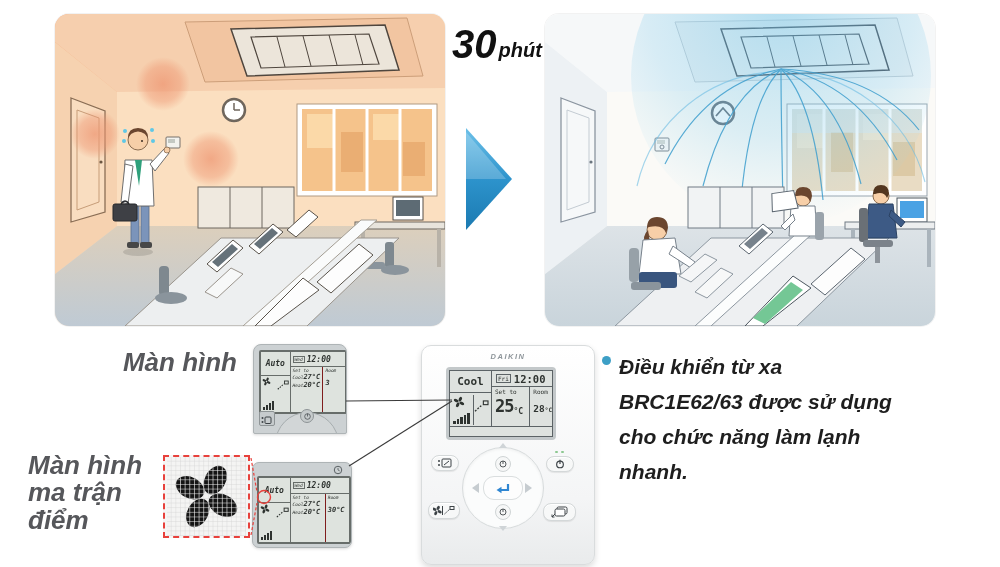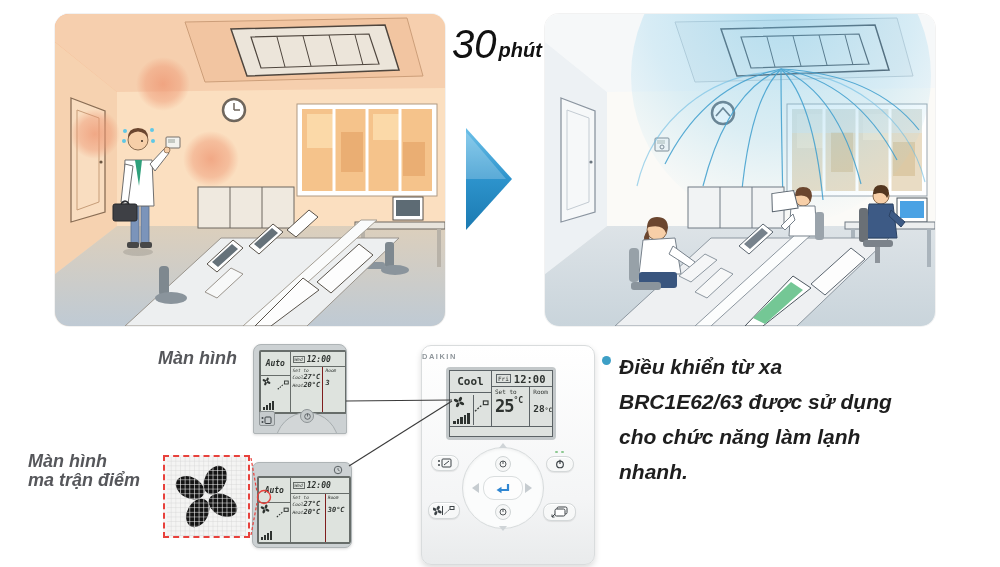--- a/index.html
+++ b/index.html
@@ -10,27 +10,27 @@
   .scene{position:absolute;top:14px;width:390px;height:312px;border-radius:14px;overflow:hidden;
          box-shadow:0 0 0 1px rgba(0,0,0,.05);}
   .scene-hot{left:55px;}
   .scene-cool{left:545px;}
   .scene svg{display:block;width:100%;height:100%;}
 
   
   .transition{position:absolute;left:450px;top:24px;width:100px;text-align:left;color:#111;}
   .t-word{font-size:37px;font-weight:bold;font-style:italic;letter-spacing:1px;line-height:1.1;padding-left:6px;}
   .t-num-row{display:flex;align-items:flex-end;padding-left:2px;margin-top:2px;}
-  .t-num{font-size:40px;font-weight:normal;font-style:italic;line-height:.9;}
+  .t-num{font-size:40px;font-weight:bold;font-style:italic;line-height:.9;}
   .t-unit{font-size:20px;font-weight:bold;font-style:italic;margin-left:2px;line-height:1;padding-bottom:2px;}
   .t-arrow{position:absolute;left:466px;top:128px;width:46px;height:102px;}
 
   
   .callout{position:absolute;color:#56575b;font-weight:bold;font-style:italic;
-           font-size:18px;line-height:1.05;}
+           font-size:26px;line-height:1.05;}
   .callout-backlit{left:90px;top:349px;width:147px;text-align:right;}
   .callout-dotmatrix{left:28px;top:452px;width:150px;text-align:left;}
 
   
   .note{position:absolute;left:602px;top:350px;width:292px;}
   .note .dot{position:absolute;left:0;top:6px;width:9px;height:9px;border-radius:50%;background:#3d9fc6;}
   .note .txt{display:block;padding-left:17px;font-size:21px;font-weight:bold;font-style:italic;
              color:#1e1e1e;line-height:1.66;}
 
   
@@ -73,22 +73,22 @@
 
   
   .dotbox{position:absolute;left:163px;top:455px;width:87px;height:83px;background:#f5f5f4;
           border:2px dashed #e8413c;box-sizing:border-box;}
   .dotbox svg{display:block;width:100%;height:100%;}
 
   
   .mremote{position:absolute;left:421px;top:345px;width:172px;height:218px;border-radius:10px;
            background:linear-gradient(180deg,#ffffff 0%,#f4f5f6 70%,#e9ebec 100%);
            border:1px solid #d9dcdd;box-shadow:0 3px 6px rgba(0,0,0,.14);}
-  .m-brand{position:absolute;left:0;top:6px;width:100%;font-size:7.5px;
-           font-weight:bold;letter-spacing:1.5px;color:#8f969b;}
+  .m-brand{position:absolute;left:0;top:6px;width:100%;text-align:center;font-size:7.5px;
+           font-weight:bold;font-style:italic;letter-spacing:1.5px;color:#8f969b;}
   .m-lcd{position:absolute;left:24px;top:21px;width:110px;height:73px;background:#c3c8ca;
          border-radius:4px;padding:3px;box-sizing:border-box;}
   .m-screen{position:relative;width:100%;height:100%;background:#dee2df;border:1.5px solid #5c6366;
             box-sizing:border-box;font-family:"DejaVu Sans Mono",monospace;color:#2e3330;}
   .m-main{position:absolute;left:0;top:0;right:0;bottom:9px;display:flex;}
   .m-strip{position:absolute;left:0;right:0;bottom:0;height:9px;border-top:1px solid #5c6366;}
   .m-left{width:41px;border-right:1px solid #5c6366;display:flex;flex-direction:column;}
   .m-mode{flex:0 0 21px;display:flex;align-items:center;justify-content:center;font-size:11px;
           font-weight:bold;border-bottom:1px solid #5c6366;}
   .m-iconcell{flex:1;position:relative;}
@@ -96,21 +96,21 @@
   .m-bars{position:absolute;left:3px;bottom:3px;display:flex;align-items:flex-end;gap:1px;}
   .m-bars i{display:block;width:2.5px;background:#2e3330;}
   .m-right{flex:1;display:flex;flex-direction:column;min-width:0;}
   .m-clockrow{flex:0 0 15px;display:flex;align-items:center;gap:3px;padding-left:4px;
               border-bottom:1px solid #5c6366;}
   .m-day{font-size:6px;border:0.5px solid #5c6366;padding:0 1px;}
   .m-time{font-size:10.5px;font-weight:bold;}
   .m-sub{flex:1;display:flex;}
   .m-set{width:36px;border-right:1px solid #5c6366;padding:1px 0 0 3px;}
   .m-lbl{font-size:6px;}
-  .m-temp{display:flex;align-items:flex-start;margin-top:1px;}
+  .m-temp{display:flex;align-items:flex-end;margin-top:1px;}
   .m-temp .big{font-size:17px;font-weight:bold;letter-spacing:-1px;}
   .m-temp .unit{font-size:8px;font-weight:bold;}
   .m-room{flex:1;padding:1px 0 0 3px;}
   .m-rtemp{display:flex;align-items:baseline;margin-top:8px;}
   .m-rtemp .big{font-size:9.5px;font-weight:bold;}
   .m-rtemp .unit{font-size:6px;font-weight:bold;}
   .m-fan{position:absolute;left:3px;top:3px;}
   .m-swing{position:absolute;right:2px;top:7px;}
 
   .pill{position:absolute;background:#f7f8f8;border:1px solid #d4d8d9;border-radius:8px;

